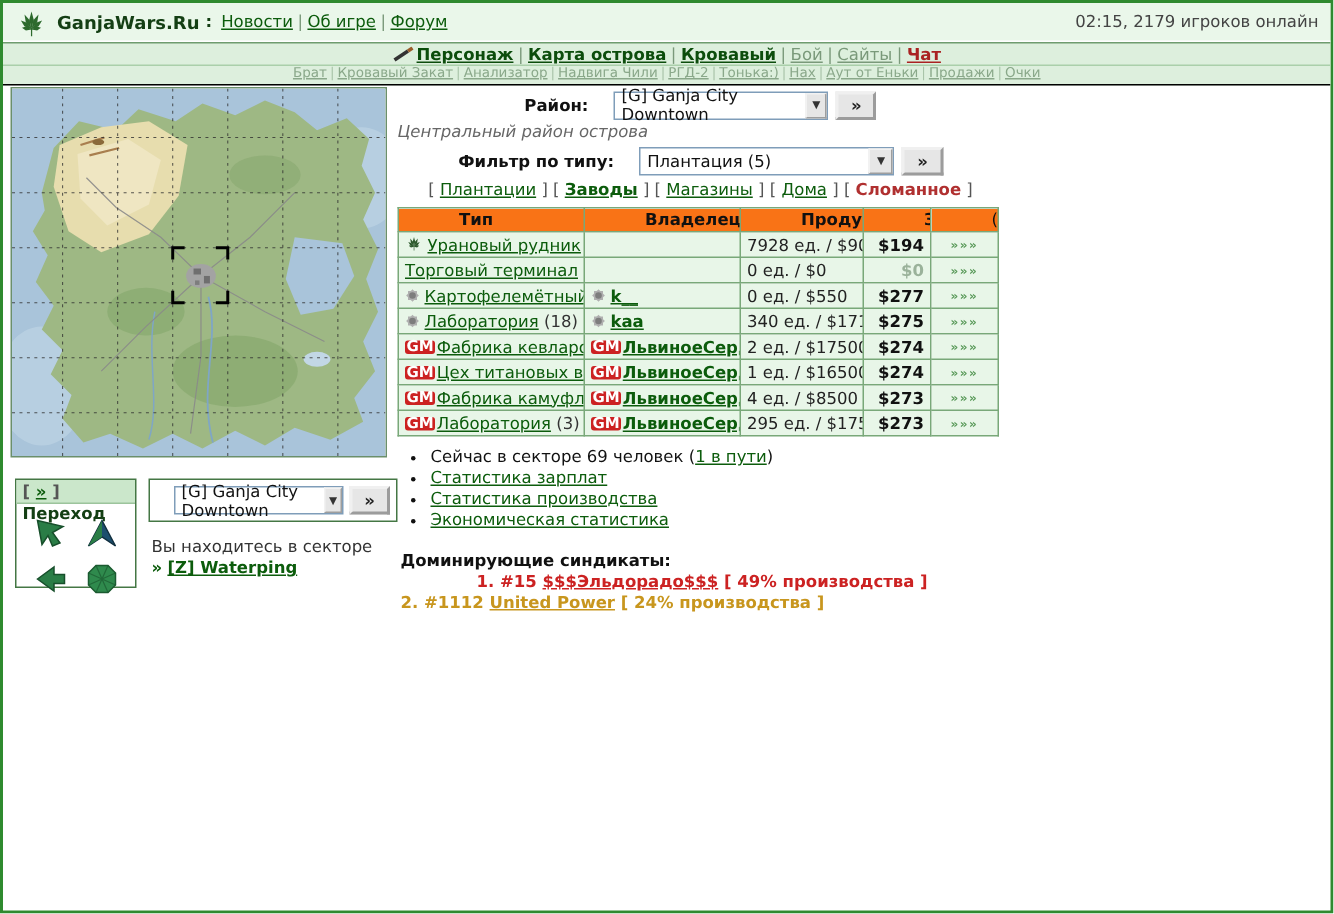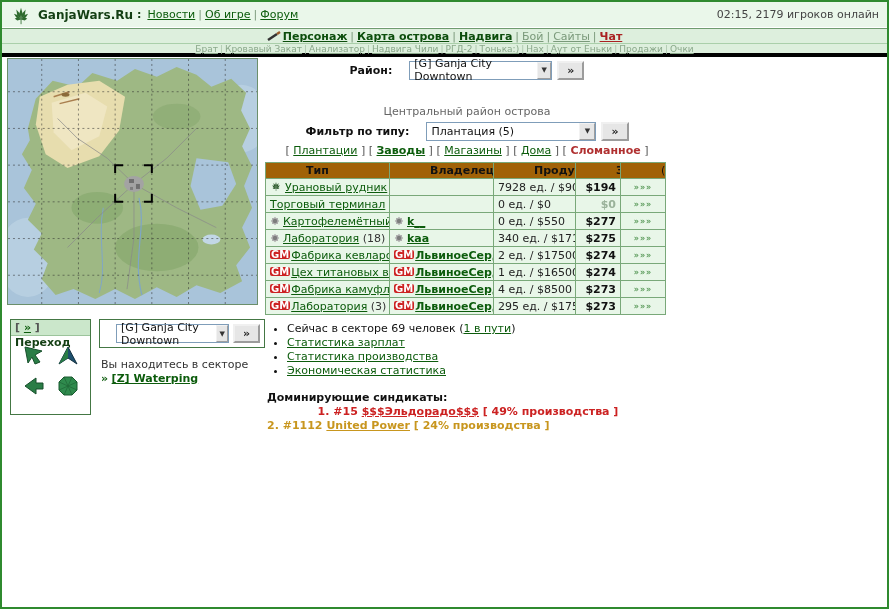--- a/index.html
+++ b/index.html
@@ -17,43 +17,43 @@
   #topbar { position:absolute; left:0; top:0; width:100%; height:26px; background:#eaf7ea; border-bottom:1px solid #ffffff; display:flex; align-items:center; padding:0 8px; }
   #topbar .title { font-weight:bold; font-size:12px; color:#143f14; margin:0 4px 0 6px; }
   #topbar .colon { color:#143f14; font-weight:bold; margin-right:6px; }
   #topbar .status { margin-left:auto; color:#444; }
 
   
   #mainnav { position:absolute; left:0; top:26px; width:100%; height:16px; background:#ddefdd; border-top:1px solid #6f9c6f; border-bottom:1px solid #aacfaa; display:flex; align-items:center; justify-content:center; }
   #mainnav .nav-on { color:#0c4d0c; font-weight:bold; text-decoration:underline; }
   #mainnav .nav-off { color:#7a997a; text-decoration:underline; }
   #mainnav .nav-chat { color:#a22; font-weight:bold; text-decoration:underline; }
-  #quicknav { position:absolute; left:0; top:42px; width:100%; height:13px; background:#ddefdd; border-bottom:4px solid #000000; display:flex; align-items:flex-start; justify-content:center; font-size:9px; }
+  #quicknav { position:absolute; left:0; top:42px; width:100%; height:13px; background:#ddefdd; border-bottom:1px solid #000000; display:flex; align-items:flex-start; justify-content:center; font-size:9px; }
   #quicknav a { color:#8aa88a; text-decoration:underline; }
   #quicknav .sep { color:#a9c4a9; padding:0 2px; }
 
   
   #map { position:absolute; left:5px; top:56px; width:251px; height:247px; border:1px solid #6b8f6b; }
 
   
   #content { position:absolute; left:263px; top:57px; width:404px; }
   .crow { display:flex; align-items:center; justify-content:center; gap:5px; height:22px; }
   .lbl { font-weight:bold; color:#111; }
-  .subtitle { text-align:center; color:#666; height:15px;margin-top:24px; }
+  .subtitle { text-align:left; font-style:italic; color:#666; height:15px; }
   .catrow { text-align:center; height:17px; padding-top:2px; }
   .bracket { color:#555; }
 
   .select { display:inline-flex; align-items:center; background:#fff; border:1px solid #7f9db9; height:19px; padding-left:4px; color:#111;margin-left:12px; }
   .select .dd { margin-left:auto; width:16px; height:17px; background:#e6e6e6; border:1px outset #f2f2f2; display:flex; align-items:center; justify-content:center; font-size:7px; color:#333; }
   .btn { display:inline-flex; align-items:center; justify-content:center; height:19px; padding:0 8px; background:#e6e6e6; border:2px outset #f0f0f0; font-weight:bold; color:#222; cursor:pointer; }
 
   
   table.fac { border-collapse:collapse; width:401px; margin-top:3px; table-layout:fixed; }
   table.fac th, table.fac td { border:1px solid #79a879; padding:1px 4px; line-height:13px; font-size:11px; overflow:hidden; white-space:nowrap; }
-  table.fac th { background:#a16207; text-align:left; color:#111;padding-left:40px; }
+  table.fac th { background:#f97316; text-align:left; color:#111;padding-left:40px; }
   table.fac td { background:#e8f6e8; }
   th.h-sal, td.c-sal { text-align:right; width:40px; }
   th.h-more, td.c-more { text-align:center; width:28px; }
   th.h-prod { width:82px; }
   th.h-owner { width:104px; }
   th.h-more { font-weight:normal; color:#668866; font-size:8px; text-align:center; }
   td.c-sal { font-weight:bold; color:#111; }
   td.c-sal.inactive { color:#9ab29a; }
   td.c-more a { color:#5a9a5a; font-size:8px; font-weight:bold; text-decoration:none; letter-spacing:1px; }
   .count { color:#333; }
@@ -70,21 +70,21 @@
   .syn-red, .syn-red a { color:#c22; font-weight:bold;text-align:center; }
   .syn-orange, .syn-orange a { color:#c8961e; font-weight:bold; }
   .syn-dark { color:#111; font-weight:bold; }
   .syn-dark a { color:#1c5c1c; }
   #syndicates a { text-decoration:underline; }
 
   
   .gbox { position:absolute; border:1px solid #447744; background:#fff; }
   .gbox .ghead { background:#cbe7cb; border-bottom:1px solid #9cc49c; height:16px; line-height:15px; padding:0 4px; font-weight:bold; color:#143f14; }
   .ghead .go { color:#0c5c0c; text-decoration:underline; font-weight:bold; }
-  #perehod { left:8px; top:317px; width:81px; height:96px; }
+  #perehod { left:8px; top:317px; width:81px; height:73px; }
   #perehod .arrows { display:grid; grid-template-columns:1fr 1fr; gap:6px 8px; padding:8px 10px; }
   #perehod svg { cursor:pointer; }
   #gpsbox { left:97px; top:317px; width:166px; }
   #gpsbox .gbody { display:flex; gap:4px; padding:4px; align-items:center; }
   #locinfo { position:absolute; left:99px; top:356px; line-height:14px; color:#333; }
   #locinfo .goarr { color:#0c5c0c; font-weight:bold; }
 </style>
 </head>
 <body>
 
@@ -113,21 +113,21 @@
 
   <div id="mainnav">
     <svg width="14" height="11" viewBox="0 0 14 11" style="margin-right:2px">
       <path d="M1,9 L10,3" stroke="#333" stroke-width="2.4" fill="none"></path>
       <path d="M10,3 L13,1" stroke="#9a5a2a" stroke-width="2.4" fill="none"></path>
     </svg>
     <a class="nav-on">Персонаж</a>
     <span class="sep">|</span>
     <a class="nav-on">Карта острова</a>
     <span class="sep">|</span>
-    <a class="nav-on">Надвига</a>
+    <a class="nav-on">Кровавый</a>
     <span class="sep">|</span>
     <a class="nav-off">Бой</a>
     <span class="sep">|</span>
     <a class="nav-off">Сайты</a>
     <span class="sep">|</span>
     <a class="nav-chat">Чат</a>
   </div>
 
   <div id="quicknav">
     <a>Брат</a>

